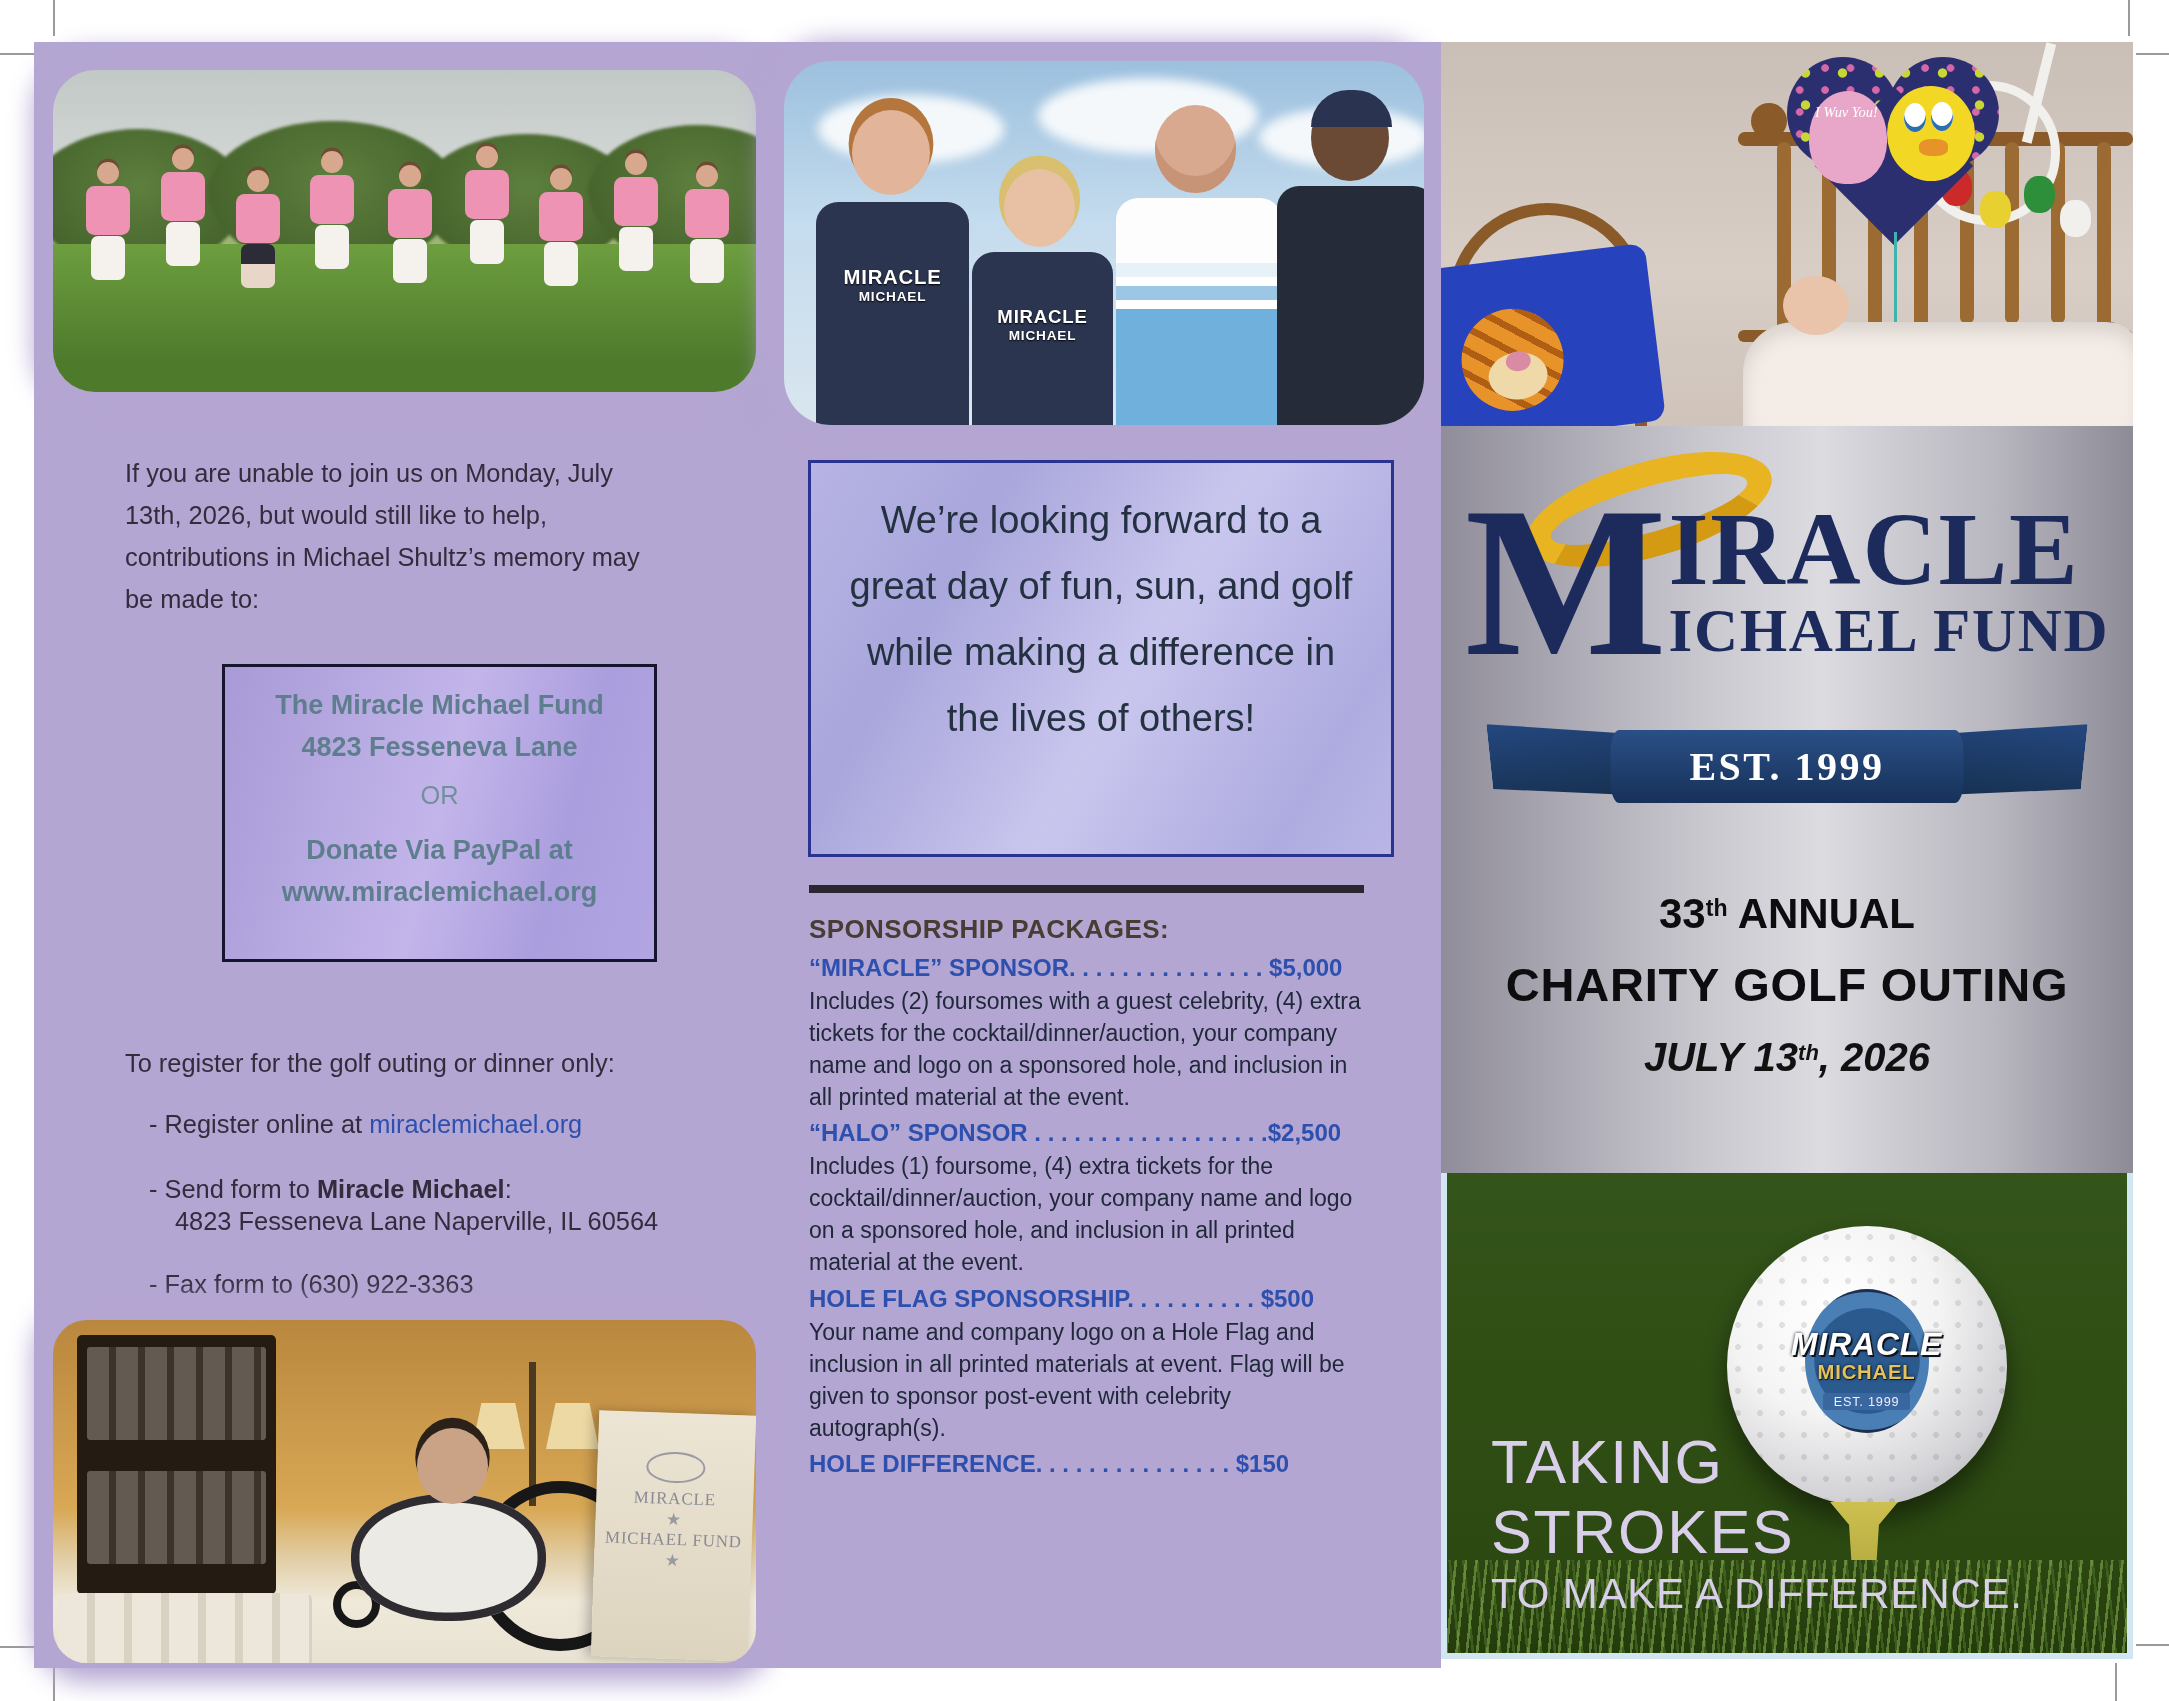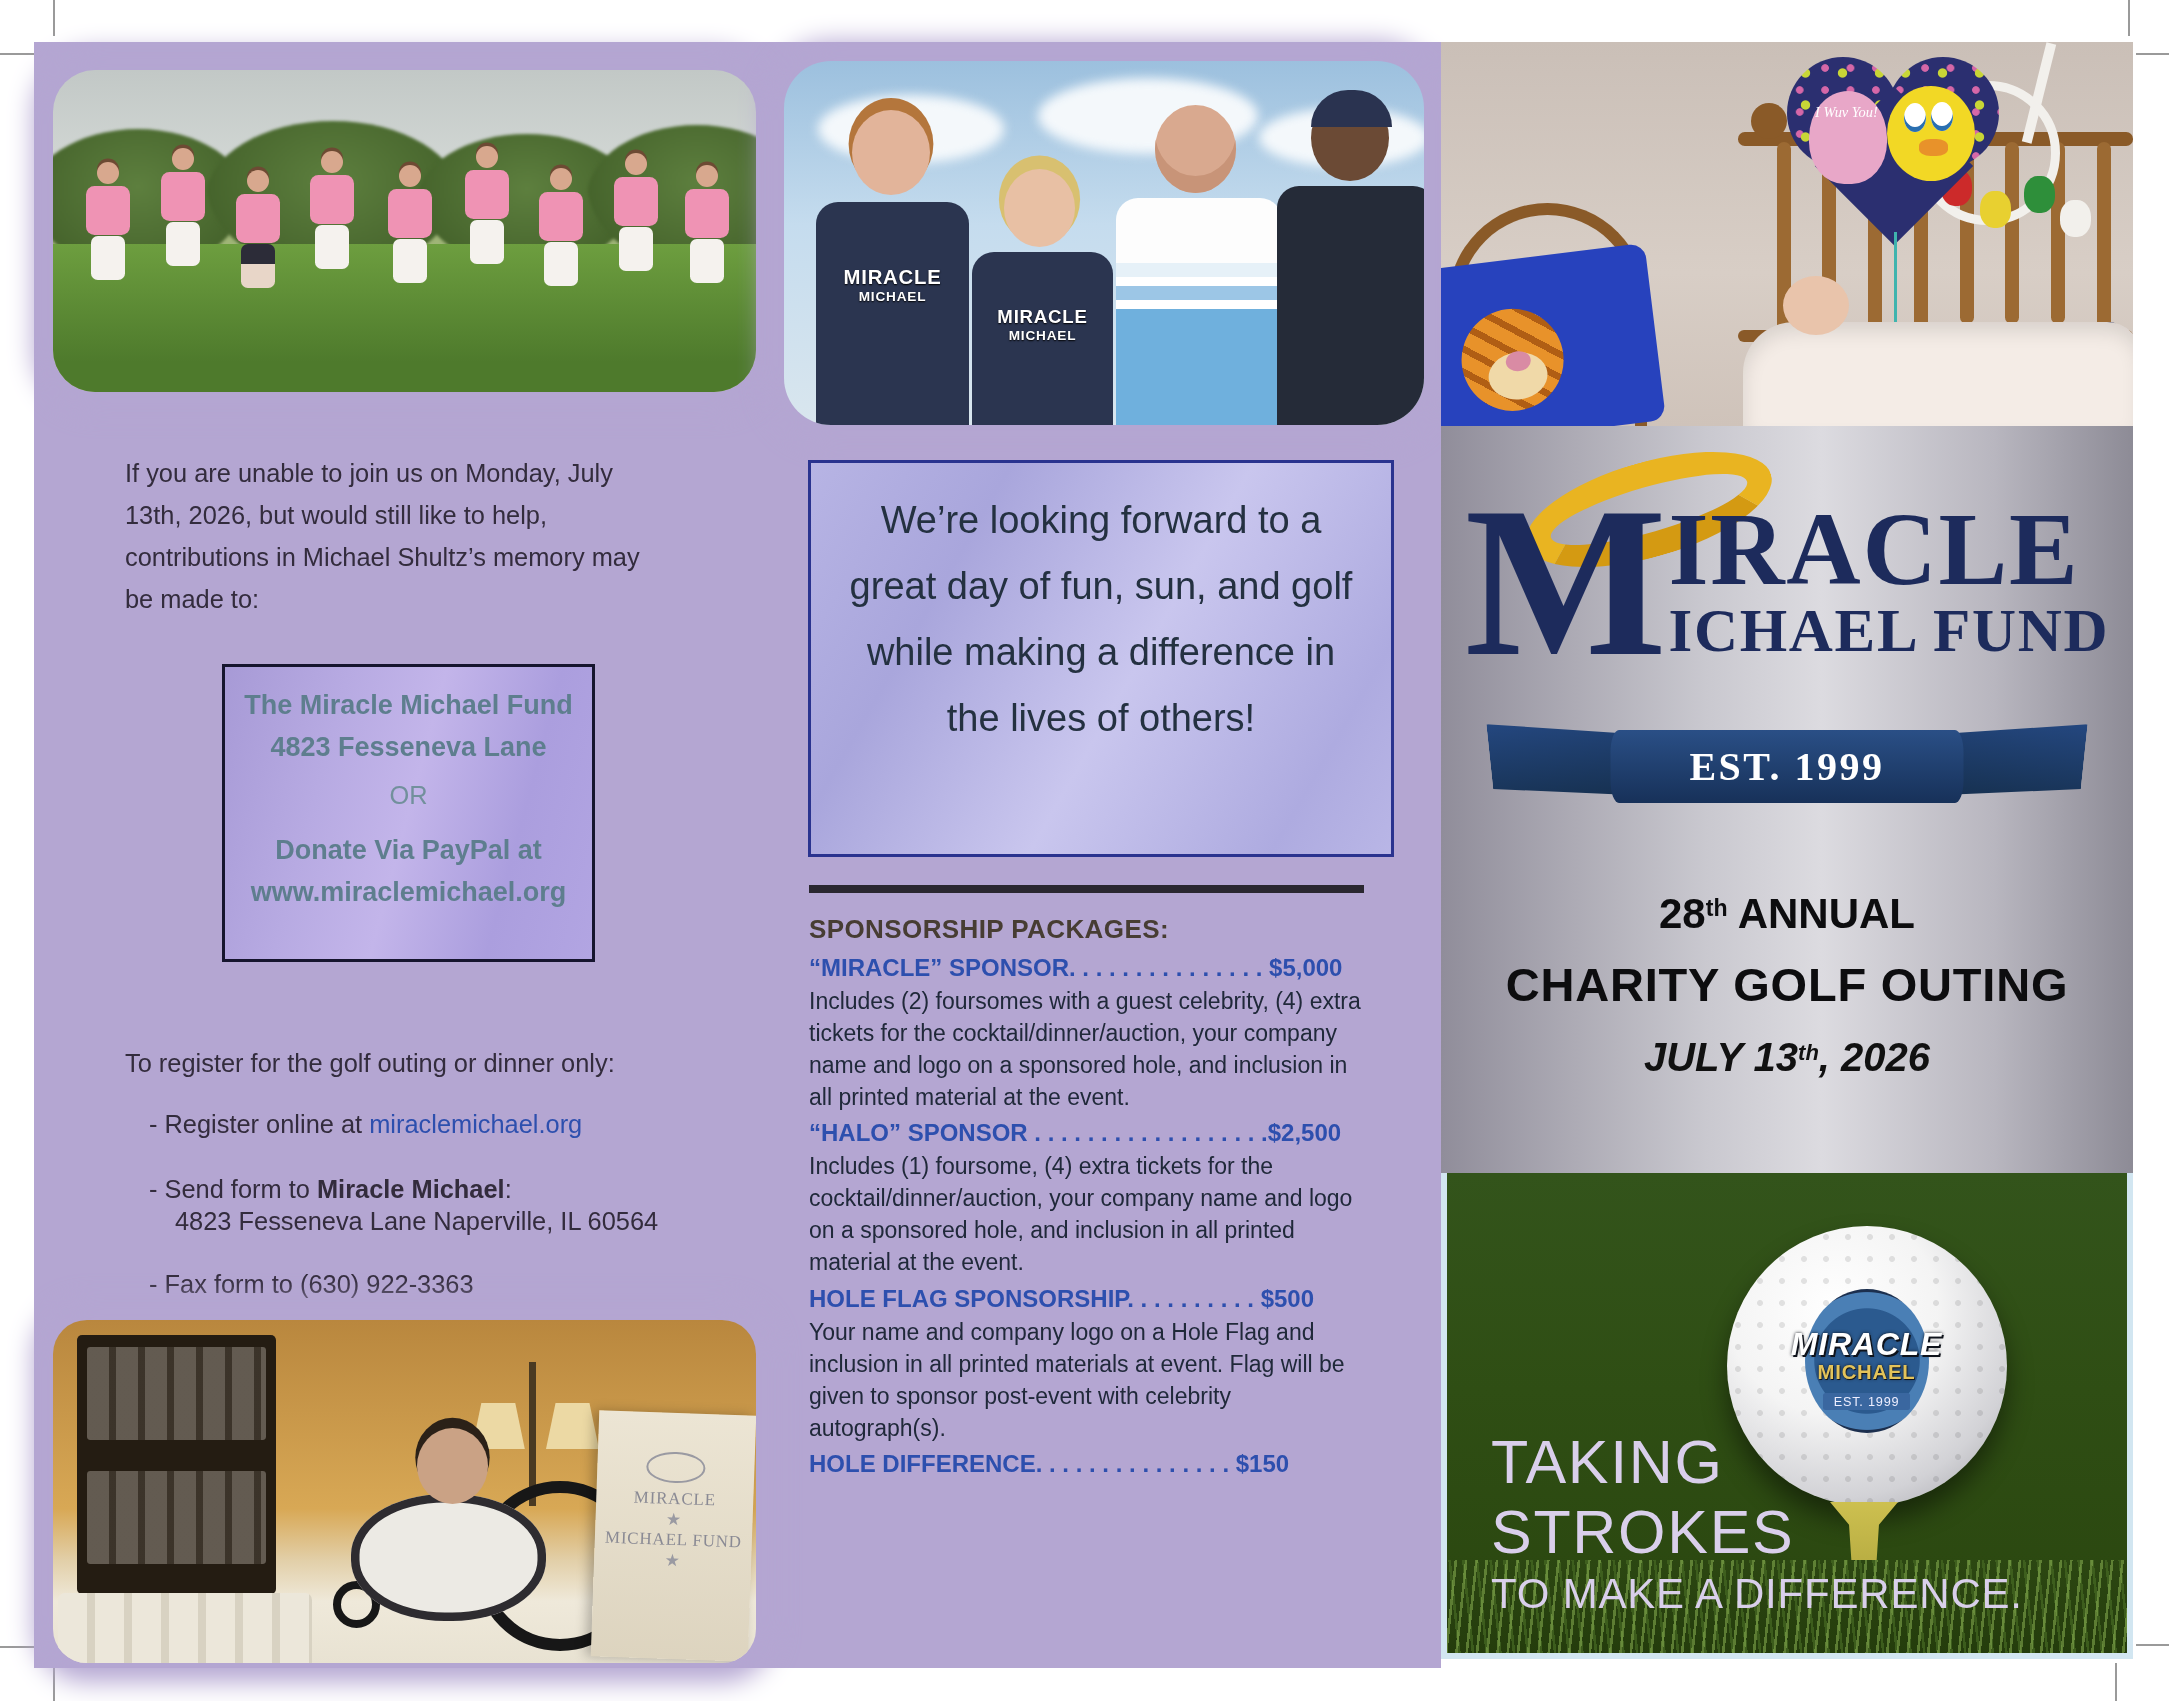--- a/index.html
+++ b/index.html
@@ -25,21 +25,21 @@
   .tree{position:absolute;background:radial-gradient(ellipse at 50% 40%,#5d7f3e 0%,#46642c 70%,transparent 71%);border-radius:50%;filter:blur(1.7px);}
   .p1-grass{position:absolute;left:0;right:0;bottom:0;height:46%;background:linear-gradient(180deg,#6d9e3f,#4e7a2c 80%);}
   .jumper{position:absolute;width:49px;}
   .jumper .head{width:22px;height:22px;border-radius:50%;background:#d8a88e;margin:0 auto;box-shadow:0 -3.4px 0 0 #6d4a33;}
   .jumper .torso{width:44px;height:49px;border-radius:8.5px;background:#ef93b4;margin:1.7px auto 0;}
   .jumper .legs{width:34px;height:44px;border-radius:6.8px;background:#f5f2ee;margin:1.7px auto 0;}
   .jumper.darkskirt .legs{background:linear-gradient(180deg,#2c2c38 0 45%,#e8d6c8 45%);}
 
   
   .intro{position:absolute;left:125px;top:452px;width:530px;font-size:25.4px;line-height:42px;color:var(--ink);}
-  .donation-box{position:absolute;left:222px;top:664px;width:373px;height:298px;border:3.4px solid #16152e;
+  .donation-box{position:absolute;left:222px;top:664px;width:435px;height:298px;border:3.4px solid #16152e;
     background:linear-gradient(105deg,#a79ad6 0%,#b7aae2 28%,#c3b5ea 50%,#ab9ede 76%,#b2a5e2 100%);
     text-align:center;padding-top:17px;color:#5e7e8e;}
   .don-line{font-size:27px;line-height:42px;font-weight:bold;}
   .don-or{font-size:25.4px;line-height:37px;color:#72909c;margin:8.5px 0 15.3px;}
   .register-heading{position:absolute;left:125px;top:1049px;width:525px;font-size:25.4px;color:var(--ink);}
   .bullet{position:absolute;font-size:25.4px;color:var(--ink);}
   .bullet a,.linkish{color:var(--blue);text-decoration:none;}
   .indent2{position:absolute;font-size:25.4px;color:var(--ink);}
 
   
@@ -372,21 +372,21 @@
         </span>
       </div>
       <div class="ribbon">
         <div class="rb-wing left"></div>
         <div class="rb-wing right"></div>
         <div class="rb-center">
           <span class="rb-text">EST. 1999</span>
         </div>
       </div>
       <div class="annual1">
-        <span>28</span><span class="sup">th</span><span> ANNUAL</span>
+        <span>33</span><span class="sup">th</span><span> ANNUAL</span>
       </div>
       <div class="annual2">CHARITY GOLF OUTING</div>
       <div class="datept">
         <span>JULY 13</span><span class="sup">th</span><span>, 2026</span>
       </div>
     </div>
 
     <div class="green">
       <div class="ball">
         <div class="ball-logo">

